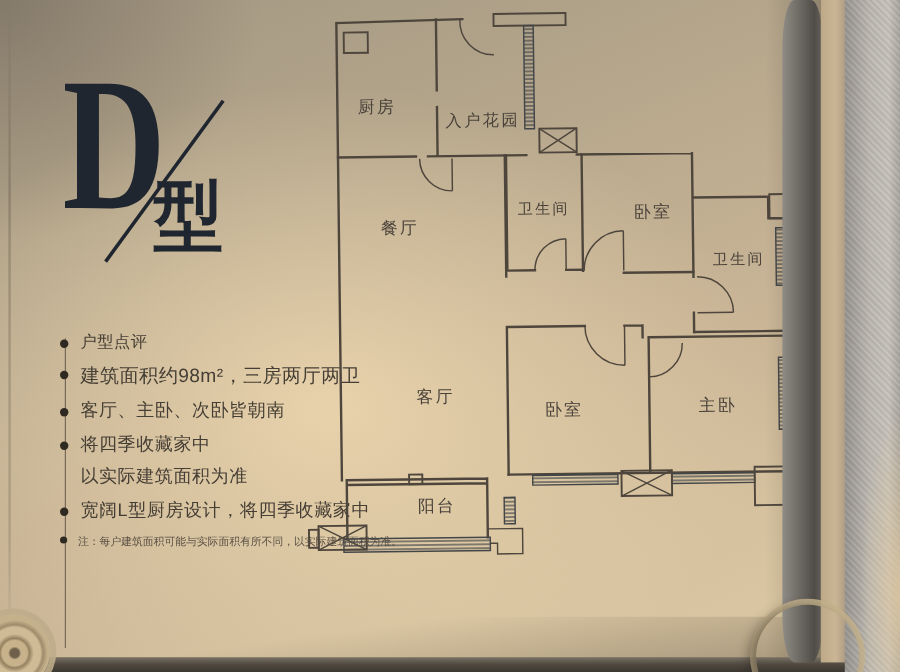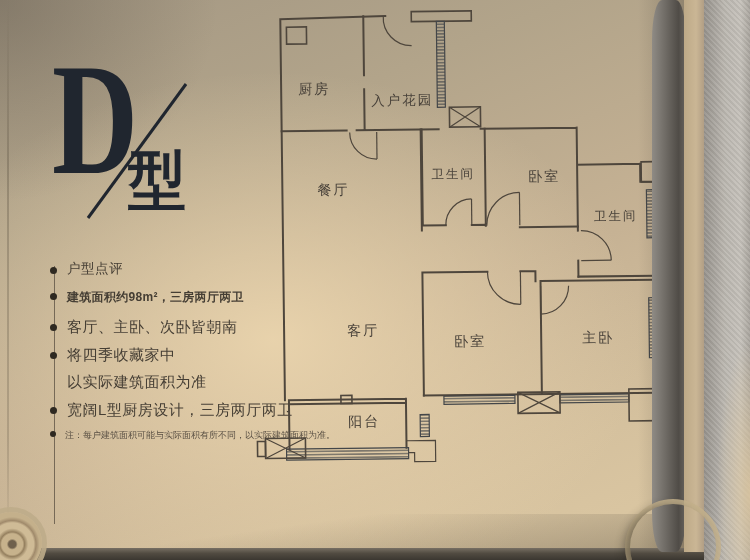--- a/index.html
+++ b/index.html
@@ -41,27 +41,27 @@
   .scroll-l{left:-20px;top:512px;width:62px;height:62px;
     background:radial-gradient(circle at 52% 52%,#6f604c 0 8%,#c7b28c 12% 23%,#95805f 27%,#cfbb96 35% 47%,#a08a6b 52%,#c4b08b 60%);
     box-shadow:0 0 0 5px rgba(190,172,137,.9);}
   .scroll-r{left:630px;top:504px;width:86px;height:86px;
     background:radial-gradient(circle at 48% 55%,#55born 0,#584a38 0 7%,#c9b48d 11% 22%,#8d785a 26%,#d0bc96 34% 46%,#9a8465 51%,#c6b18a 59%);
     box-shadow:-6px 2px 10px rgba(40,35,28,.45), 0 0 0 5px rgba(196,177,140,.85);}
   
   .logo{position:absolute;left:48px;top:52px;}
   .logo text{font-family:"Liberation Serif","DejaVu Serif",serif;fill:#20262f;}
   
-  .review{position:absolute;left:50px;top:256px;width:215px;color:#453e34;}
+  .review{position:absolute;left:50px;top:272px;width:215px;color:#453e34;}
   .review .connector{position:absolute;left:3.5px;top:10px;width:1px;height:258px;background:rgba(70,62,50,.65);}
   .r-item{position:relative;padding-left:17px;font-size:15px;line-height:27.5px;height:27.5px;
     letter-spacing:.5px;white-space:nowrap;}
   .r-item .dot{position:absolute;left:0;top:11px;width:7px;height:7px;border-radius:50%;background:#2e2921;}
   .r-item.hdr{font-size:13.5px;height:26px;line-height:26px;}
-  .r-item.strong{font-weight:bold;font-size:12px;height:31px;line-height:31px;letter-spacing:.3px;}
+  .r-item.strong{font-weight:normal;font-size:16px;height:31px;line-height:31px;letter-spacing:.3px;}
   .r-note{position:relative;margin-top:6px;padding-left:15px;font-size:9px;color:#5a5044;
     letter-spacing:0;white-space:nowrap;line-height:12px;}
   .r-note .dot{position:absolute;left:0;top:2px;width:6px;height:6px;border-radius:50%;background:#2e2921;}
   
   .plan{position:absolute;left:250px;top:0;transform:rotate(-.7deg);}
   .plan .w{stroke:#4e463c;stroke-width:2;fill:none;stroke-linecap:square;}
   .plan .w1{stroke:#4e463c;stroke-width:1.2;fill:none;}
   .plan .arc{stroke:#4e463c;stroke-width:1.2;fill:none;}
   .plan .hx{fill:url(#hh);stroke:#434649;stroke-width:1.2;}
   .plan .bx{fill:none;stroke:#4e463c;stroke-width:1.6;}
@@ -82,21 +82,21 @@
       <text x="80" y="150" font-size="64" font-weight="bold" textLength="58" lengthAdjust="spacingAndGlyphs">型</text>
     </svg>
 
     <div class="review">
       <div class="connector"></div>
       <div class="r-item hdr"><span class="dot"></span><span>户型点评</span></div>
       <div class="r-item strong"><span class="dot"></span><span>建筑面积约98m²，三房两厅两卫</span></div>
       <div class="r-item"><span class="dot"></span><span>客厅、主卧、次卧皆朝南</span></div>
       <div class="r-item"><span class="dot"></span><span>将四季收藏家中</span></div>
       <div class="r-item no-dot"><span>以实际建筑面积为准</span></div>
-      <div class="r-item"><span class="dot"></span><span>宽阔L型厨房设计，三房两厅两卫</span></div>
+      <div class="r-item"><span class="dot"></span><span>宽阔L型厨房设计，将四季收藏家中</span></div>
       <div class="r-note"><span class="dot"></span><span>注：每户建筑面积可能与实际面积有所不同，以实际建筑面积为准。</span></div>
     </div>
 
     <svg class="plan" width="430" height="480" viewBox="250 0 430 480">
       <defs>
         <pattern id="hh" width="6" height="3.2" patternUnits="userSpaceOnUse">
           <path d="M0,1.6 H6" stroke="#434649" stroke-width="1"></path>
         </pattern>
         <pattern id="hv" width="3.2" height="6" patternUnits="userSpaceOnUse">
           <path d="M1.6,0 V6" stroke="#434649" stroke-width="1"></path>

